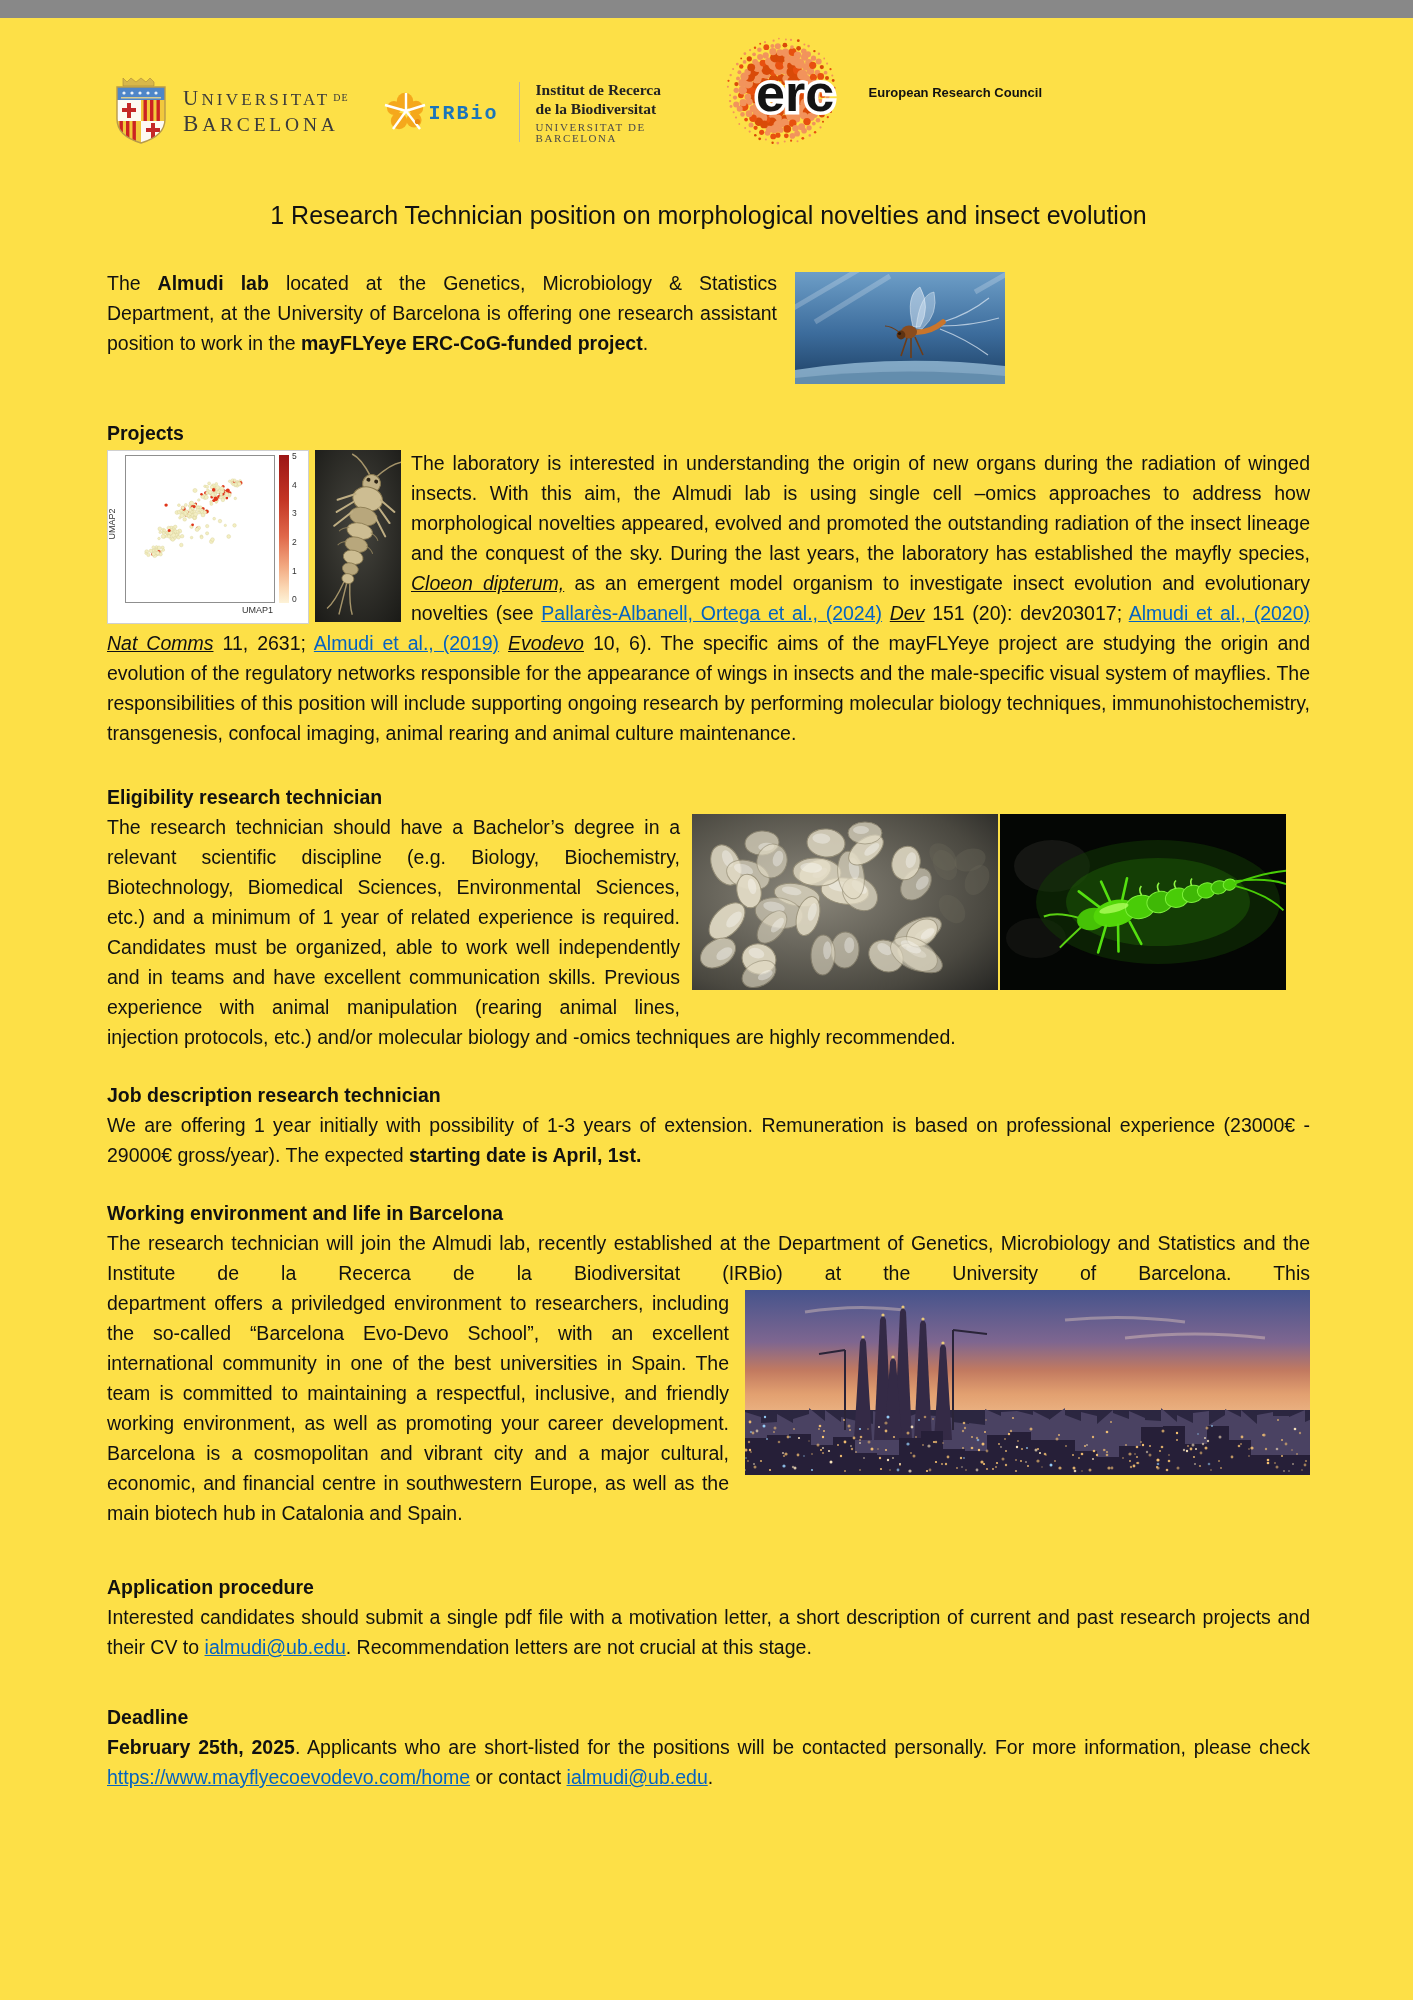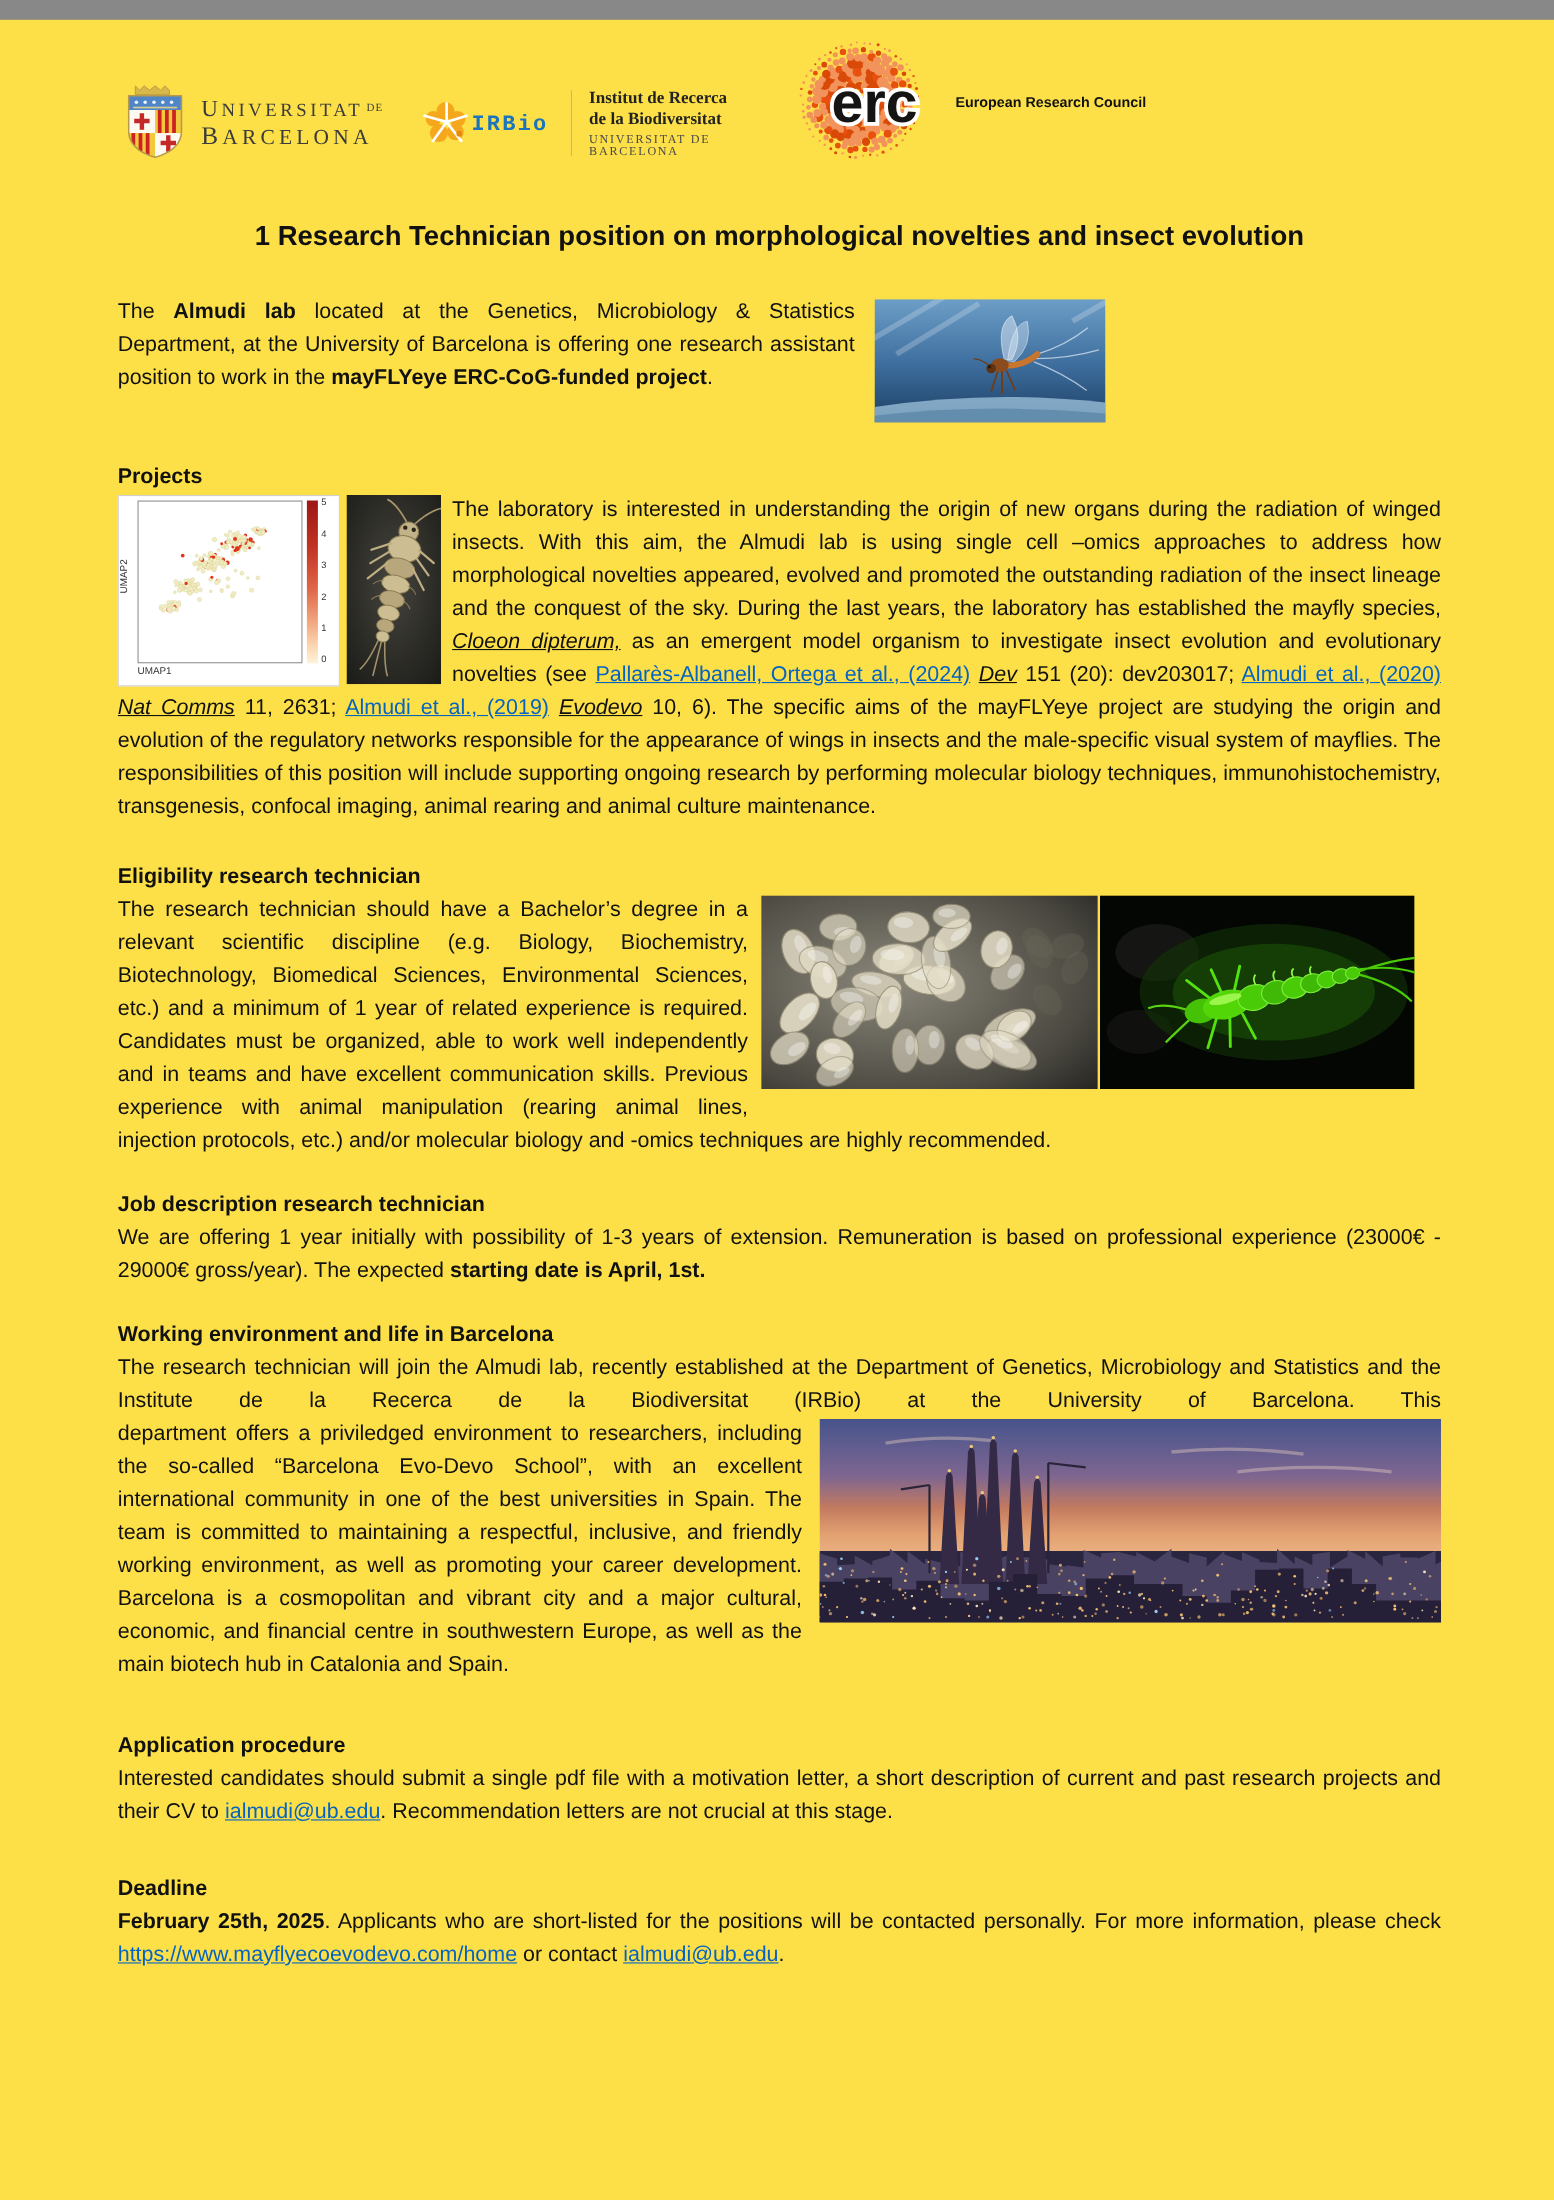--- a/index.html
+++ b/index.html
@@ -23,21 +23,21 @@
               letter-spacing:2px;color:#1b75bb;margin-top:2px;}
   .hdr-div{width:1px;height:60px;background:#b5b5b5;margin:0 16px 0 20px;}
   .inst{line-height:1;}
   .inst-line{font-family:"Liberation Serif",serif;font-weight:bold;font-size:15.5px;color:#222;line-height:19px;}
   .inst-sub{font-family:"Liberation Serif",serif;font-size:11px;letter-spacing:1.6px;color:#4a4a4a;margin-top:4px;}
   .erc{margin-left:auto;margin-right:268px;margin-top:-42px;display:flex;align-items:center;}
   .erc-globe{width:150px;height:118px;display:block;}
   .erc-caption{font-size:13px;font-weight:bold;color:#111;margin-top:3px;white-space:nowrap;}
 
   
-  .doc-title{font-size:25px;font-weight:bold;text-align:center;margin:44px 0 0 0;line-height:34px;}
+  .doc-title{font-size:25px;font-weight:normal;text-align:center;margin:44px 0 0 0;line-height:34px;}
   .sec{clear:both;overflow:hidden;}
   h2.sec-h{font-size:19.5px;line-height:30px;margin:0;font-weight:bold;}
   p.just{font-size:19.5px;line-height:30px;margin:0;text-align:justify;}
   p.force-just{text-align-last:justify;}
   .seg-b{font-weight:bold;}
   .seg-i{font-style:italic;text-decoration:underline;}
   a.seg-l{color:#0563c1;text-decoration:underline;cursor:pointer;}
 
   .intro{margin-top:36px;}
   .projects{margin-top:28px;}
@@ -54,21 +54,21 @@
   .proj-figs{float:left;width:292px;height:174px;margin:2px 12px 4px 0;display:flex;gap:6px;align-items:flex-start;}
   .umap-fig{position:relative;width:200px;height:172px;border:1px solid #d0d0d0;background:#fff;flex:none;}
   .umap-ylab{position:absolute;left:-16px;top:68px;width:40px;text-align:center;
              transform:rotate(-90deg);font-size:9px;color:#333;}
   .umap-plot{position:absolute;left:17px;top:4px;width:148px;height:146px;border:1px solid #8f8f8f;}
   .umap-plot svg{width:100%;height:100%;display:block;}
   .umap-cbar{position:absolute;left:171px;top:4px;width:10px;height:148px;
              background:linear-gradient(180deg,#9c1616 0%,#c33524 30%,#e0684a 55%,#f2a880 75%,#fbd8b4 90%,#fdf3d8 100%);}
   .umap-ticks{position:absolute;left:184px;top:1px;height:152px;display:flex;flex-direction:column;
               justify-content:space-between;font-size:8.5px;color:#333;line-height:1;}
-  .umap-xlab{position:absolute;left:17px;top:154px;width:148px;text-align:left;font-size:9px;color:#333;}
+  .umap-xlab{position:absolute;left:17px;top:154px;width:148px;text-align:right;font-size:9px;color:#333;}
   .nymph-svg{width:86px;height:172px;display:block;flex:none;}
 
   .elig-figs{float:right;width:618px;height:176px;margin:2px 0 6px 12px;display:flex;gap:2px;}
   .eggs-svg{width:306px;height:176px;display:block;flex:none;}
   .glarva-svg{width:286px;height:176px;display:block;flex:none;}
 
   .bcn-fig{float:right;width:565px;height:185px;margin:2px 0 10px 16px;}
   .bcn-svg{width:565px;height:185px;display:block;}
 
   .footer-mark{position:absolute;left:85px;bottom:0;width:46px;height:15px;background:#15151d;}

